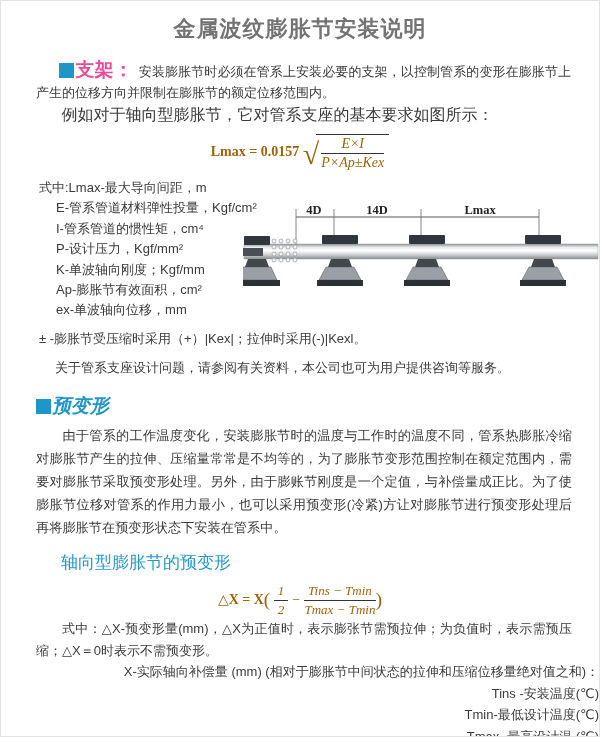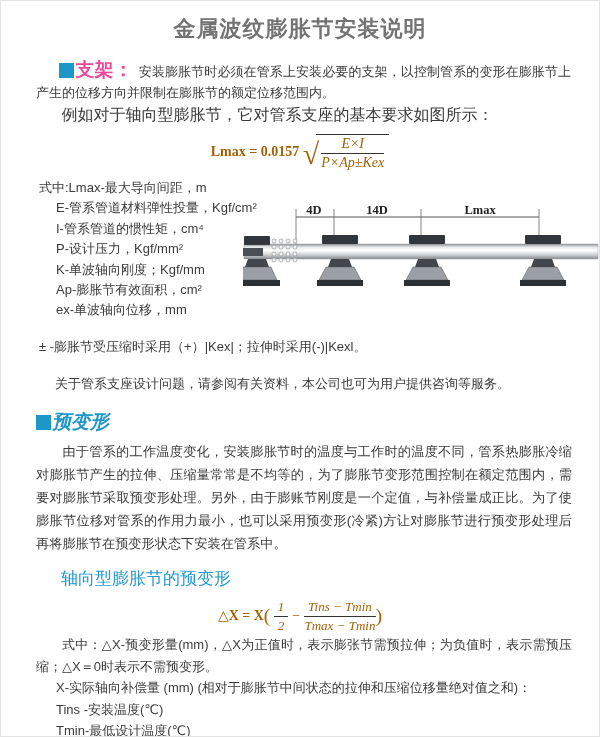--- a/index.html
+++ b/index.html
@@ -47,36 +47,36 @@
   .f2 .paren { font-size:19px; vertical-align:-2px; font-style:normal; }
   .op { margin:0 4px; }
 
   
   .def-area { position:relative; margin:7px 0 0 38px; height:142px; }
   .def-line { font-size:13px; line-height:20.4px; white-space:nowrap; }
   .def-line.ind { padding-left:17px; }
   .diagram {
     position:absolute; top:26px; right:0; width:356px; height:96px;
   }
-  .note-line { margin:16px 28px 0 38px; font-size:13px; line-height:21px; }
+  .note-line { margin:8px 28px 0 38px; font-size:13px; line-height:21px; }
   .note-line.svc { padding-left:16px; }
 
   
   .sec-head2 { margin:15px 9px 0 35px;font-style:italic; }
   .sec-head2 .t { color:#1e96c8; font-size:19px; font-weight:bold; }
   .body-para {
     margin:5px 27px 0 35px; font-size:13.2px; line-height:23px;
     text-align:justify; text-indent:2em;
   }
   .sub-head { margin:12px 0 0 60px; color:#2199cd; font-size:17px; font-weight:normal; }
   .ax-explain {
     margin:0 27px 0 35px; font-size:13px; line-height:21.5px;
     text-align:justify; text-indent:2em;
   }
-  .ax-item { margin-left:35px; padding-left:20px; font-size:13px; line-height:21.5px; }
+  .ax-item { margin-left:35px; padding-left:20px; font-size:13px; line-height:21.5px;text-align:right; }
 </style>
 </head>
 <body>
 
 <div class="page">
 
   <div class="title">金属波纹膨胀节安装说明</div>
 
   <p class="sec1-para indent-first"><span class="sq"></span><span class="sec-inline-title">支架：</span><span>安装膨胀节时必须在管系上安装必要的支架，以控制管系的变形在膨胀节上产生的位移方向并限制在膨胀节的额定位移范围内。</span></p>
 

